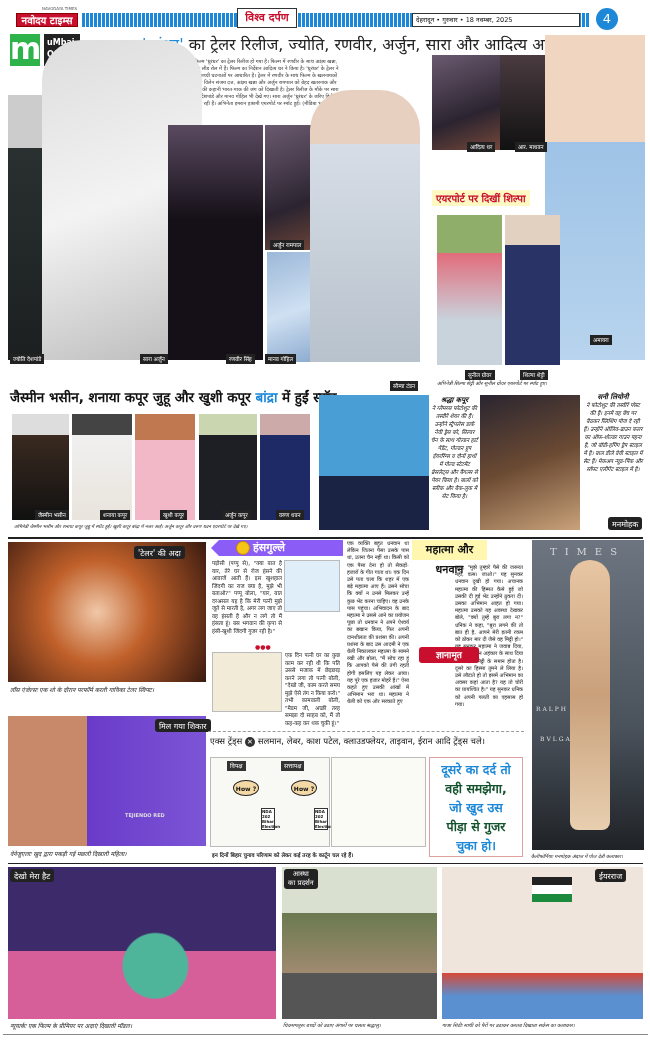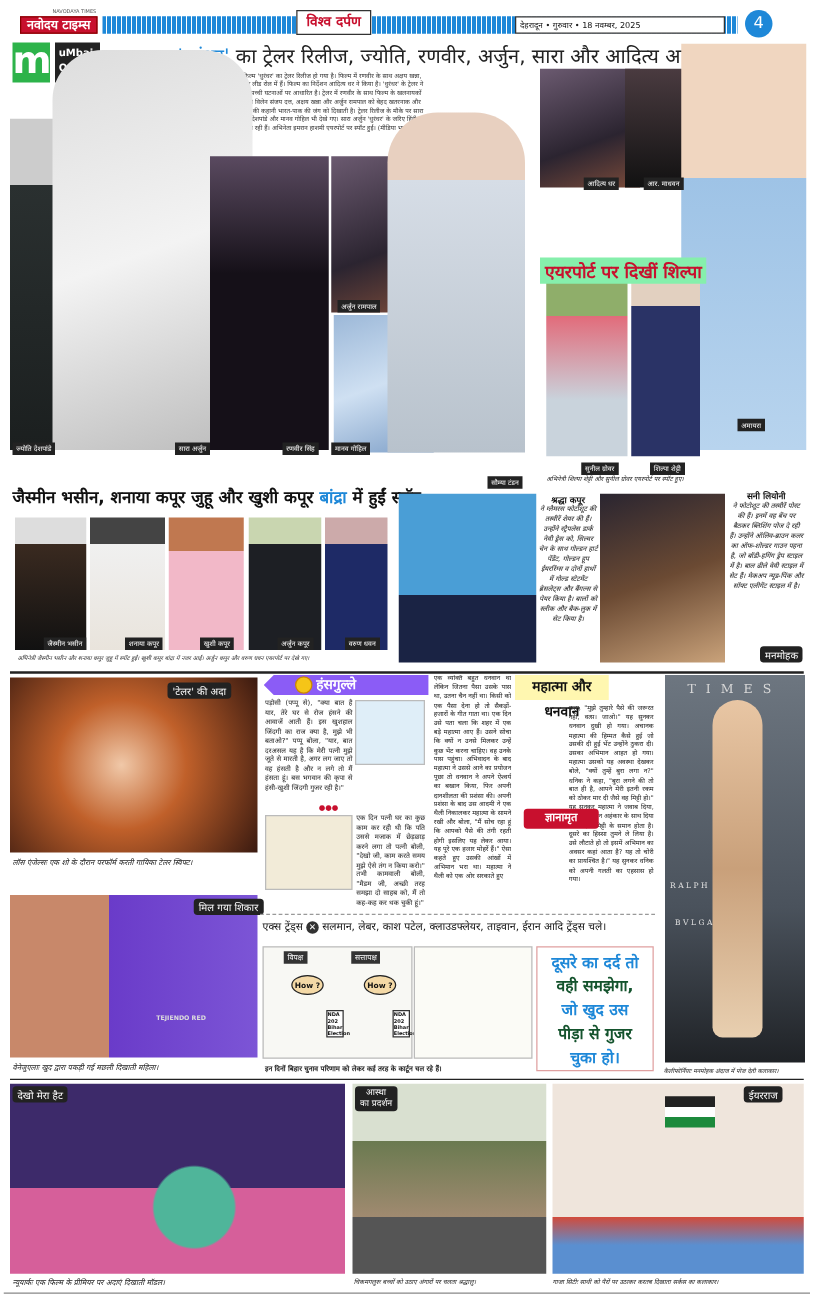--- a/index.html
+++ b/index.html
@@ -18,21 +18,21 @@
 .intro{left:145px;top:58px;width:195px;font-size:5px;line-height:7px;color:#333;text-align:center}
 .photo{background:linear-gradient(160deg,#6b5a70,#2b2430 60%,#7b4b3a);}
 .ph-light{background:linear-gradient(160deg,#ddd,#f3f3f3 50%,#bbb)}
 .ph-blue{background:linear-gradient(160deg,#9cb8d8,#cfe0f2 50%,#7fa0c8)}
 .cap{font-size:5.5px;color:#fff;background:#222;padding:1px 3px;white-space:nowrap}
 .capline{font-size:6px;font-style:italic;color:#222;white-space:nowrap}
 .bar-head{font-weight:bold;font-size:13.5px;color:#111;white-space:nowrap}
 .bar-head .blue{color:#1e88d8}
 .black-badge{background:#222;color:#fff;font-size:8px;padding:1px 4px;border-radius:3px;white-space:nowrap}
 .col-text{font-size:5.5px;line-height:7.5px;color:#222;text-align:justify}
-.side-title{font-size:7px;font-weight:bold;text-align:center}
+.side-title{font-size:7px;font-weight:bold;font-style:italic;text-align:center}
 .side-text{font-size:5.5px;line-height:8px;text-align:center;font-style:italic}
 .rule{background:#222}
 .hasgulle{left:211px;top:540px;width:132px;height:16px;background:#8b5cf6;color:#fff;font-weight:bold;font-size:11px;line-height:16px;padding-left:42px;clip-path:polygon(8px 0,100% 0,100% 100%,8px 100%,0 50%)}
 .smiley{left:236px;top:541px;width:14px;height:14px;border-radius:50%;background:#f5c518;border:1px solid #c80}
 .mahatma{left:412px;top:540px;width:75px;height:20px;background:#fff7b0;font-weight:bold;font-size:11px;line-height:20px;text-align:center}
 .gyan{left:419px;top:647px;width:60px;height:16px;background:#c8102e;color:#fff;font-weight:bold;font-size:9px;text-align:center;line-height:16px;border-radius:3px}
 .quote{left:429px;top:757px;width:94px;height:100px;border:1px solid #e0a0a0;text-align:center;font-weight:bold;font-size:12.5px;line-height:19px;padding-top:2px}
 .quote .b{color:#1e88d8}
 .quote .k{color:#14532d}
 .trends{left:210px;top:735px;font-size:8.5px;white-space:nowrap}
@@ -66,21 +66,21 @@
 <div class="abs photo" style="left:168px;top:125px;width:95px;height:235px;background:linear-gradient(180deg,#5a4a60,#151018 40%)"></div>
 <div class="abs photo" style="left:265px;top:125px;width:80px;height:125px"></div>
 <div class="abs ph-blue" style="left:267px;top:252px;width:80px;height:110px"></div>
 <div class="abs ph-light" style="left:310px;top:90px;width:110px;height:272px;border-radius:40px 40px 0 0;background:linear-gradient(180deg,#e8d0c0 0 20%,#d6dde6 20%,#b8c2cc)"></div>
 <div class="abs photo" style="left:432px;top:55px;width:80px;height:95px"></div>
 <div class="abs photo" style="left:500px;top:55px;width:62px;height:95px;background:linear-gradient(180deg,#4a3b40,#111)"></div>
 <div class="abs" style="left:545px;top:35px;width:100px;height:325px;background:linear-gradient(180deg,#f0d6c0 0 33%,#9ec3e6 33%,#b8d4ee)"></div>
 <div class="abs" style="left:437px;top:215px;width:65px;height:150px;background:linear-gradient(180deg,#8fae6a 0 25%,#e26b7a 25%,#c9d3dc 70%)"></div>
 <div class="abs" style="left:505px;top:215px;width:55px;height:150px;background:linear-gradient(180deg,#e2d0c0 0 20%,#2a3366 20%)"></div>
 
-<div class="abs" style="left:432px;top:206px;padding:1px 4px;background:#86efac;color:#c8102e;font-weight:bold;font-size:14px;white-space:nowrap">एयरपोर्ट पर दिखीं शिल्पा</div>
+<div class="abs" style="left:432px;top:190px;padding:1px 4px;background:#fef9c3;color:#c8102e;font-weight:bold;font-size:10px;white-space:nowrap">एयरपोर्ट पर दिखीं शिल्पा</div>
 <div class="abs capline" style="left:437px;top:380px;font-size:5px">अभिनेत्री शिल्पा शेट्टी और सुनील ग्रोवर एयरपोर्ट पर स्पॉट हुए।</div>
 
 <div class="abs cap" style="left:10px;top:354px">ज्योति देशपांडे</div>
 <div class="abs cap" style="left:140px;top:354px">सारा अर्जुन</div>
 <div class="abs cap" style="left:226px;top:354px">रणवीर सिंह</div>
 <div class="abs cap" style="left:265px;top:354px">मानव गोहिल</div>
 <div class="abs cap" style="left:270px;top:240px">अर्जुन रामपाल</div>
 <div class="abs cap" style="left:390px;top:381px">सौम्या टंडन</div>
 <div class="abs cap" style="left:467px;top:142px">आदित्य धर</div>
 <div class="abs cap" style="left:515px;top:142px">आर. माधवन</div>

